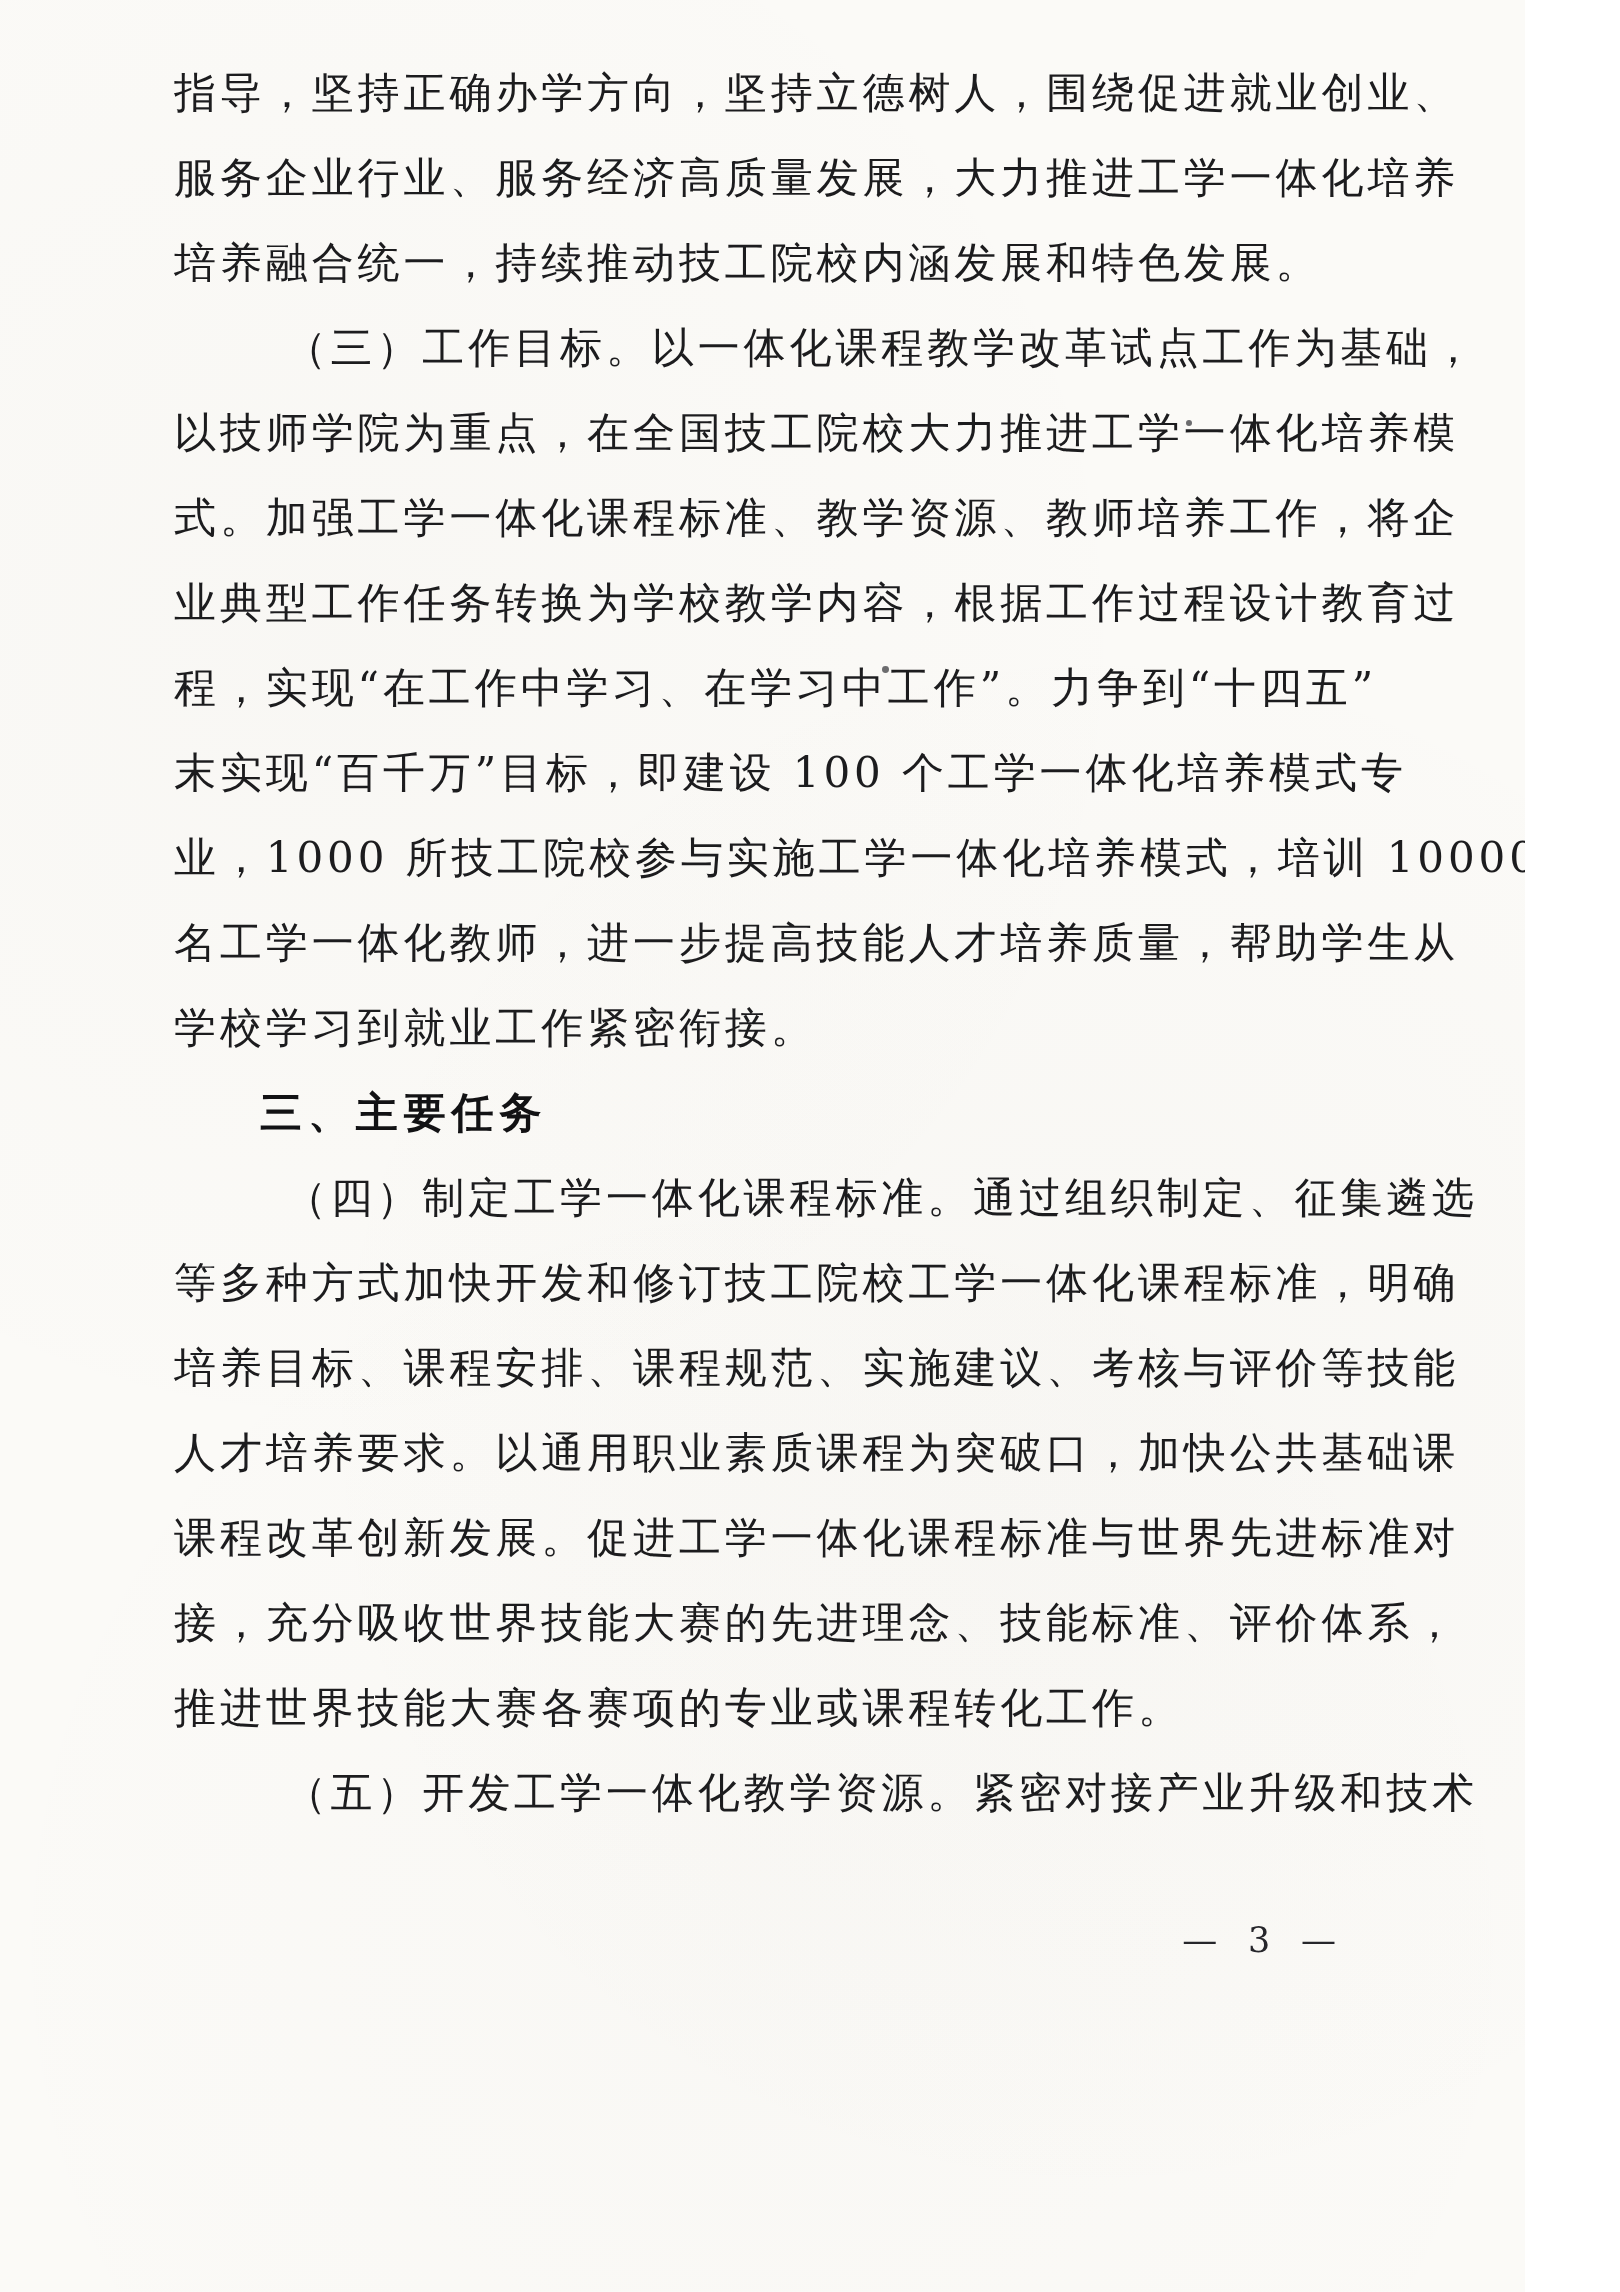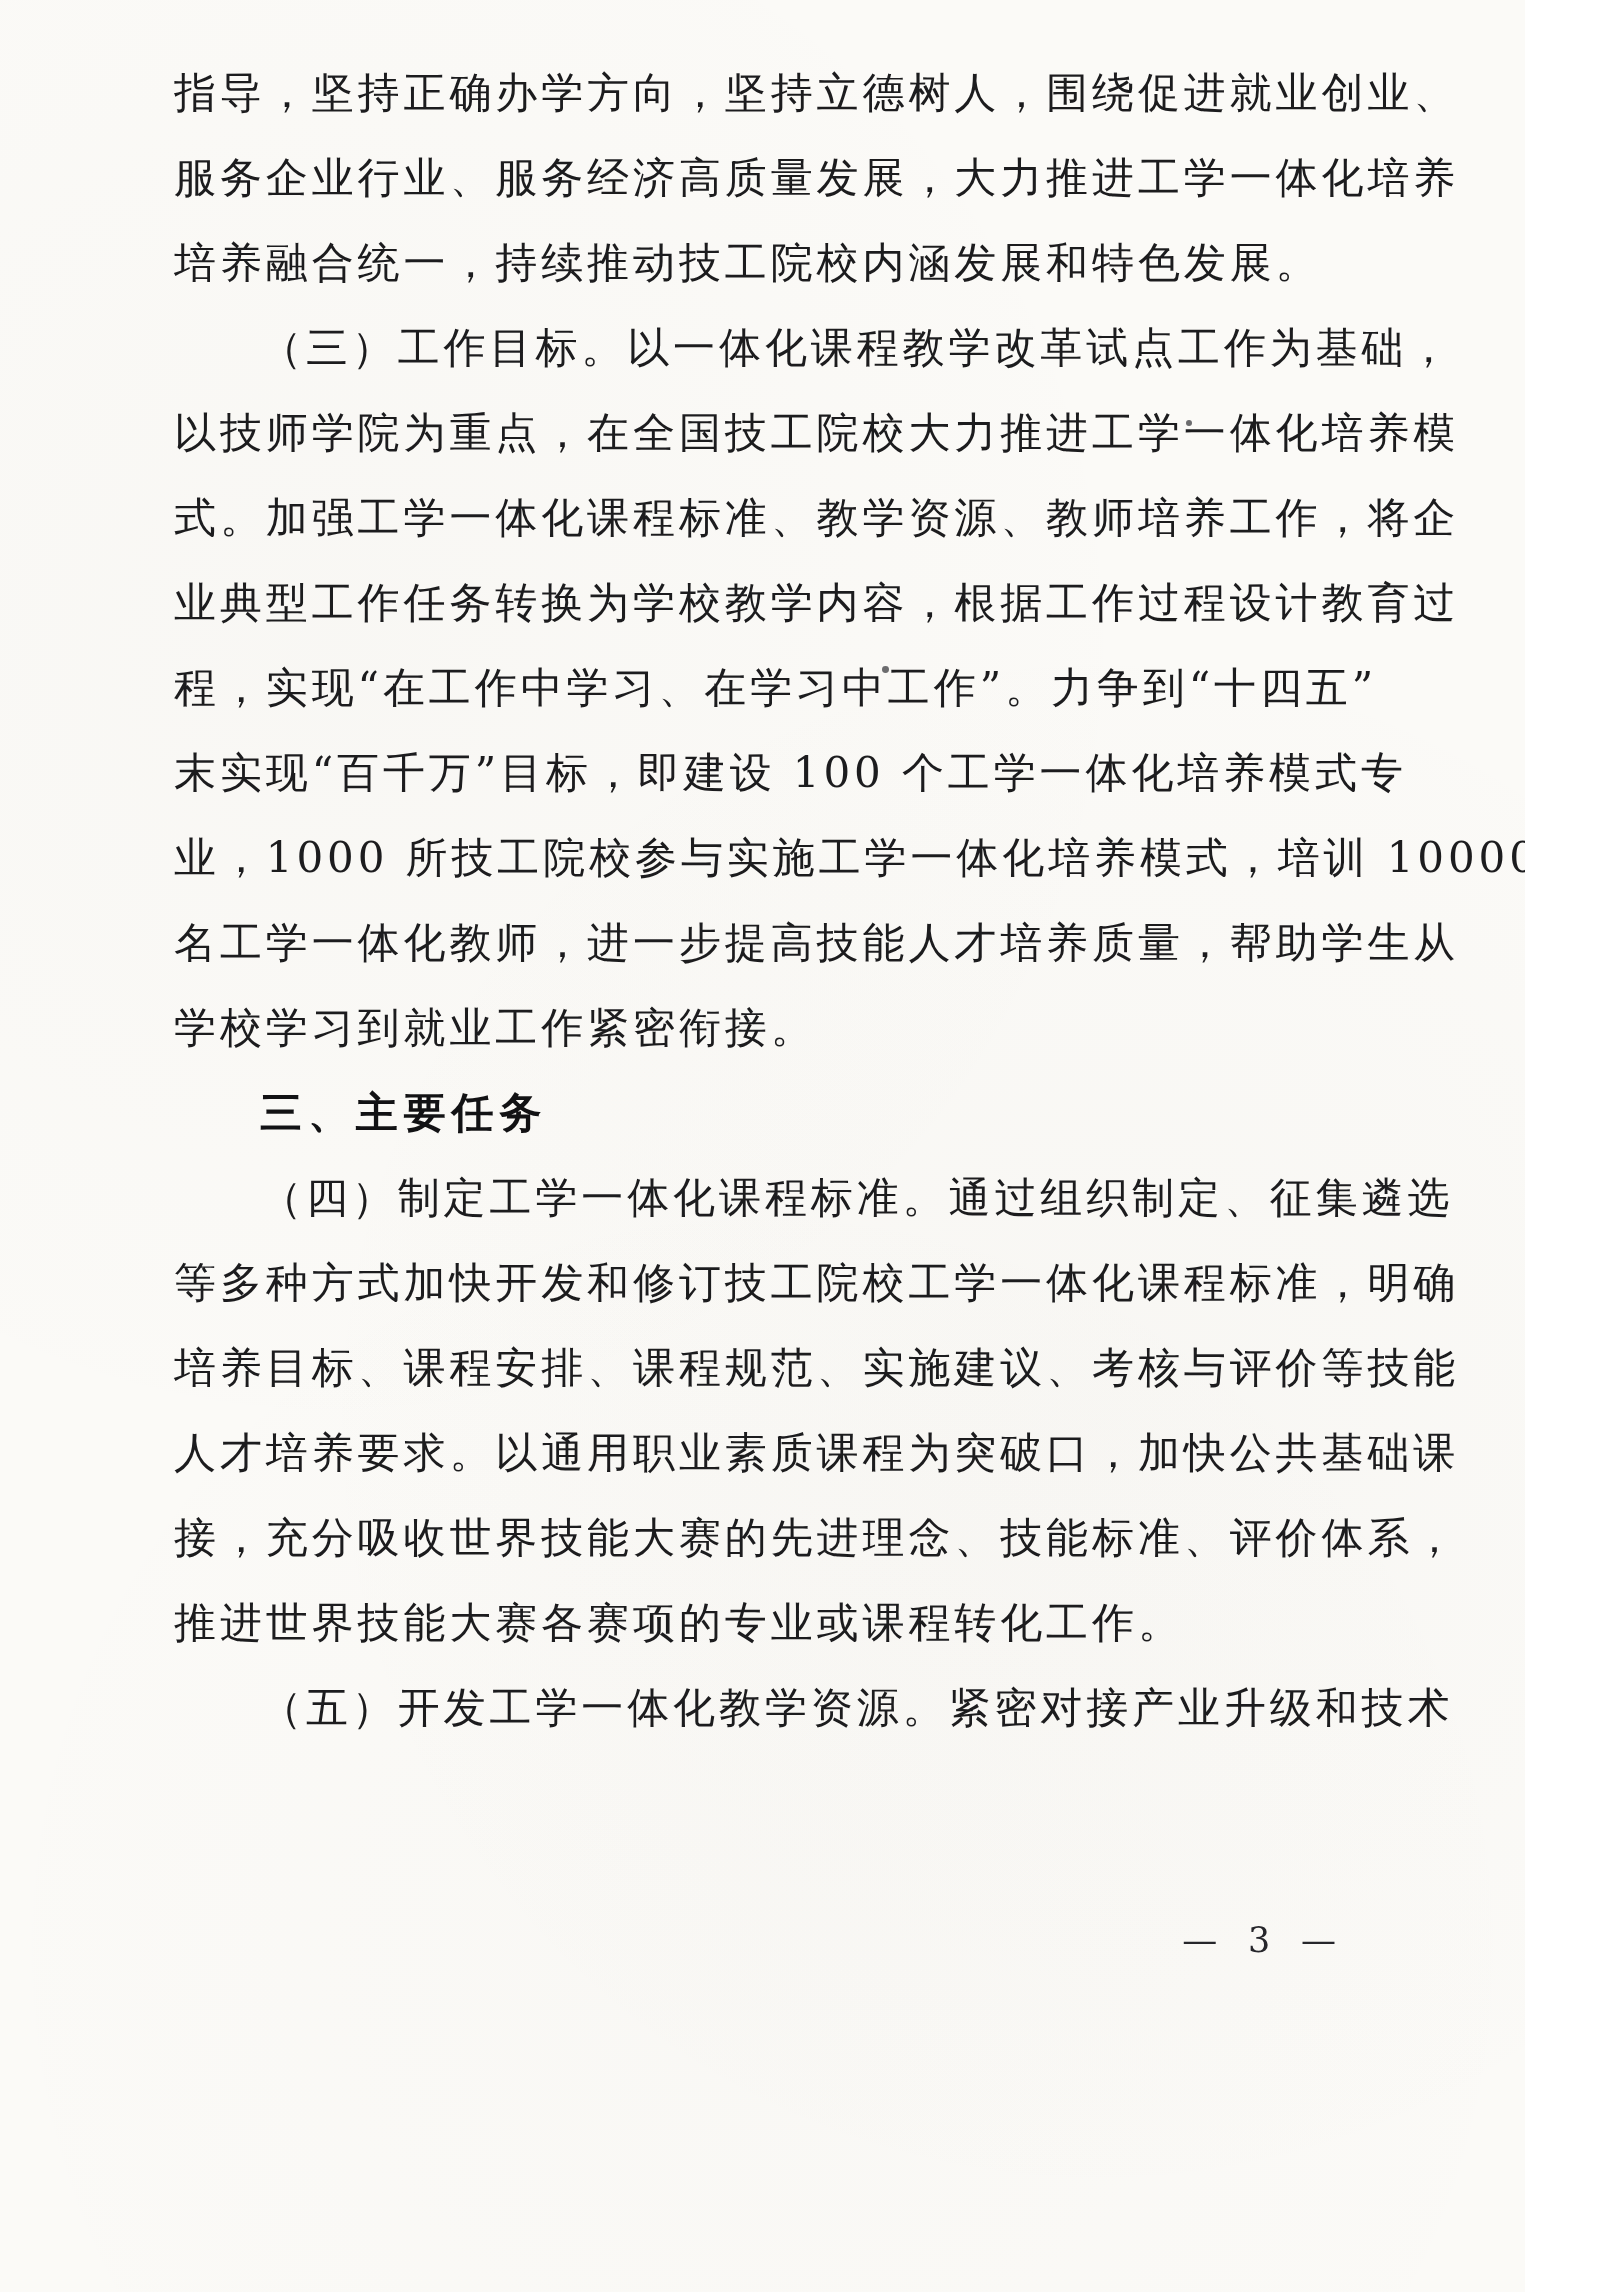--- a/index.html
+++ b/index.html
@@ -29,20 +29,21 @@
     height: 85px;
     line-height: 85px;
     font-size: 42px;
     letter-spacing: 3.9px;
     color: #1c1c1e;
     white-space: nowrap;
     font-family: "DejaVu Serif", serif;
   }
   .indent {
     padding-left: 86px;
+    text-align: right;
   }
   .heading {
     padding-left: 86px;
     font-weight: bold;
     color: #121214;
     font-family: "DejaVu Sans", sans-serif;
     letter-spacing: 5.9px;
   }
   .footer {
     position: absolute;
@@ -83,20 +84,21 @@
     <div class="line">程，实现“在工作中学习、在学习中工作”。力争到“十四五”</div>
     <div class="line">末实现“百千万”目标，即建设 100 个工学一体化培养模式专</div>
     <div class="line">业，1000 所技工院校参与实施工学一体化培养模式，培训 10000</div>
     <div class="line">名工学一体化教师，进一步提高技能人才培养质量，帮助学生从</div>
     <div class="line">学校学习到就业工作紧密衔接。</div>
     <div class="line heading">三、主要任务</div>
     <div class="line indent">（四）制定工学一体化课程标准。通过组织制定、征集遴选</div>
     <div class="line">等多种方式加快开发和修订技工院校工学一体化课程标准，明确</div>
     <div class="line">培养目标、课程安排、课程规范、实施建议、考核与评价等技能</div>
     <div class="line">人才培养要求。以通用职业素质课程为突破口，加快公共基础课</div>
+    <div class="line">课程改革创新发展。促进工学一体化课程标准与世界先进标准对</div>
     <div class="line">接，充分吸收世界技能大赛的先进理念、技能标准、评价体系，</div>
     <div class="line">推进世界技能大赛各赛项的专业或课程转化工作。</div>
     <div class="line indent">（五）开发工学一体化教学资源。紧密对接产业升级和技术</div>
   </div>
 
   <div class="footer">— 3 —</div>
 
   <div class="speck speck-a"></div>
   <div class="speck speck-b"></div>
 

